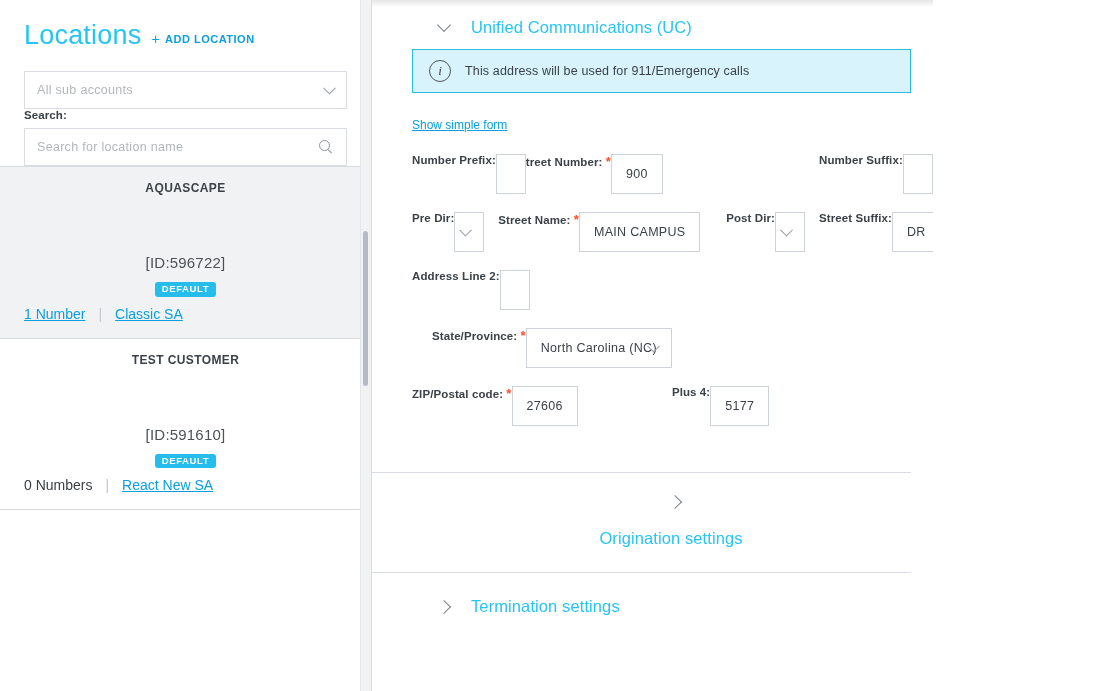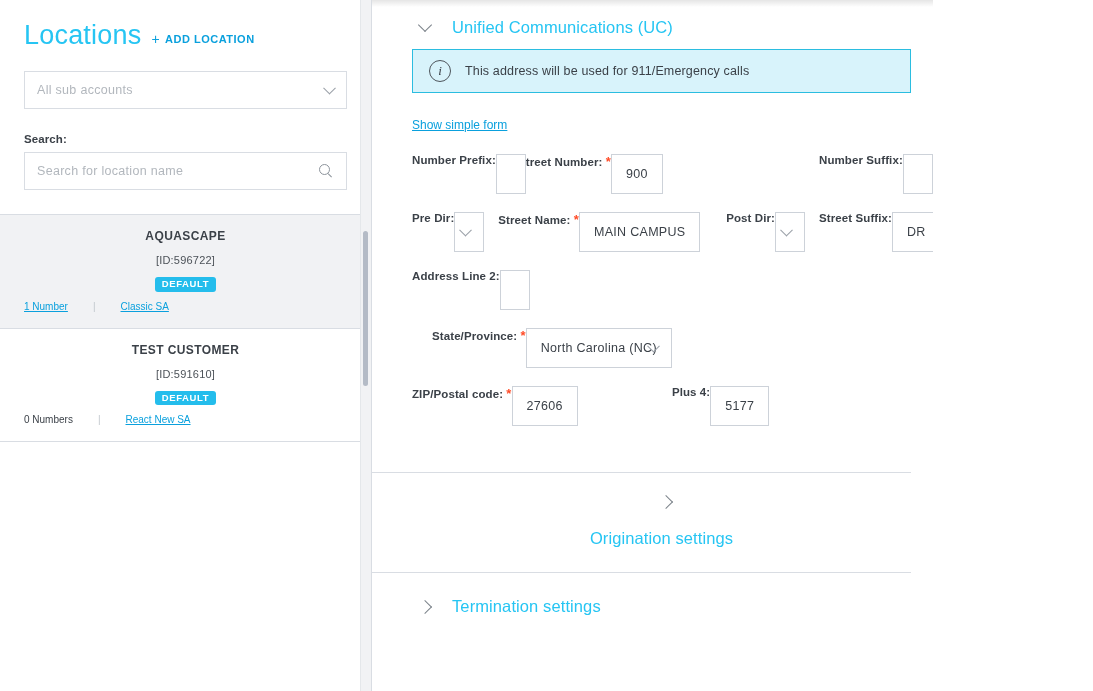--- a/index.html
+++ b/index.html
@@ -67,21 +67,20 @@
   }
 
   .sel-box, .search-box {
     position: relative;
     height: 38px;
     border: 1px solid #d9dde3;
     background: #fff;
     display: flex;
     align-items: center;
     padding: 0 12px;
-    margin-bottom: 24px;
   }
   .sel-box .ph, .search-box .ph {
     font-size: 12.5px;
     color: #b2b7bd;
     letter-spacing: .3px;
   }
   .chev-sm {
     position: absolute;
     right: 12px;
     top: 50%;
@@ -128,39 +127,40 @@
     margin-bottom: 9px;
     flex-direction: column;
   }
   .loc-name {
     font-size: 12px;
     font-weight: bold;
     color: #3b4148;
     letter-spacing: .4px;
   }
   .loc-id {
-    font-size: 11px;
+    font-size: 15px;
     color: #4c5258;
     letter-spacing: .2px;
+    margin-top: 48px;
   }
   .badge {
     background: #24bdec;
     color: #ffffff;
     font-size: 9.5px;
     font-weight: bold;
     letter-spacing: .6px;
     padding: 2px 7px 3px 7px;
     border-radius: 3px;
     line-height: 1;
   }
   .loc-sub {
     display: flex;
     align-items: center;
-    gap: 25px;
-    font-size: 10px;
+    gap: 13px;
+    font-size: 14px;
   }
   .loc-sub .link {
     color: #0aa0dd;
     text-decoration: underline;
     cursor: pointer;
   }
   .loc-sub .plain { color: #3b4148; }
   .loc-sub .sep { color: #c2c7cd; }
 
   
@@ -192,21 +192,21 @@
   }
   .main-shadow {
     position: absolute;
     top: 0; left: 0; right: 0;
     height: 7px;
     background: linear-gradient(to bottom, rgba(0,0,0,0.10), rgba(0,0,0,0));
     pointer-events: none;
   }
 
   .section {
-    padding: 0 22px 0 40px;
+    padding: 0 22px 0 59px;
   }
 
   .section-head {
     display: flex;
     align-items: center;
     gap: 22px;
     padding: 18px 0 12px 0;
     cursor: pointer;
   }
   .section-head .caret {

